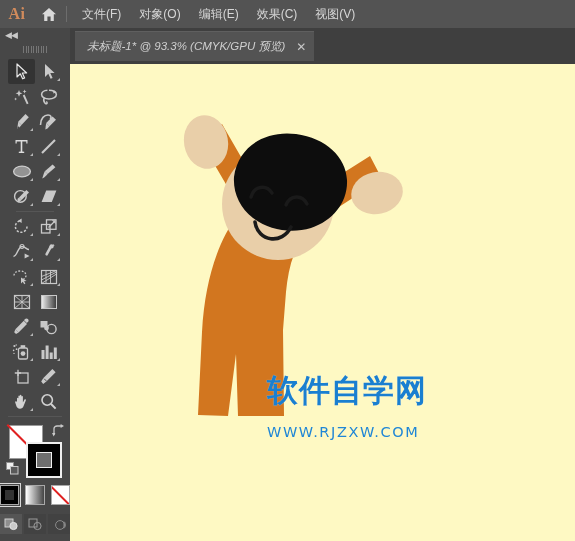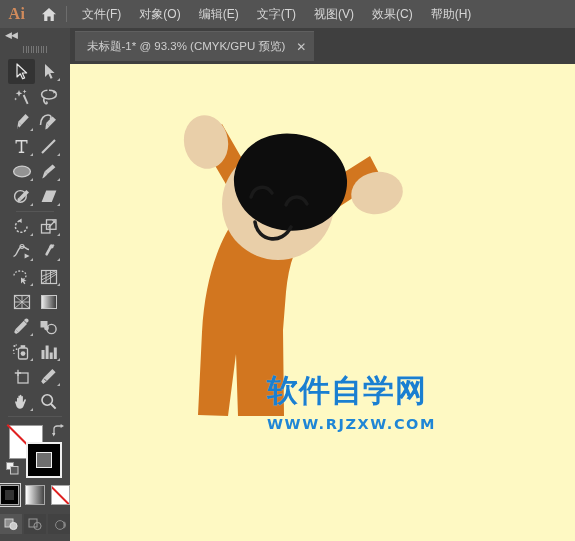--- a/index.html
+++ b/index.html
@@ -22,21 +22,21 @@
   }
   .home-icon{width:30px;display:flex;align-items:center;justify-content:center;}
   .menu-sep{width:1px;height:16px;background:#6d6d6d;margin:0 6px 0 2px;}
   .menu-items{display:flex;align-items:center;}
   .menu-item{
     color:#d6d6d6;font-size:12px;padding:3px 9px;white-space:nowrap;cursor:default;
   }
 
   
   .tabbar{
-    position:absolute;left:0;top:28px;width:575px;height:32px;background:#3f3f3f;
+    position:absolute;left:0;top:28px;width:575px;height:32px;background:#3f3f3f;font-style:italic;
   }
   .tabstrip{position:absolute;left:70px;top:0;right:0;height:32px;background:#3f3f3f;}
   .doc-tab{
     position:absolute;left:5px;top:3px;height:29px;
     background:#535353;display:flex;align-items:center;
     padding:0 8px 0 12px;border-top:1px solid #5f5f5f;
   }
   .tab-title{color:#cfcfcf;font-size:11.5px;white-space:nowrap;}
   .tab-close{
     color:#c8c8c8;font-size:12px;margin-left:11px;line-height:1;cursor:default;
@@ -125,45 +125,43 @@
   .wm{
     position:absolute;left:197px;top:311px;width:160px;
     font-family:"DejaVu Sans","Liberation Sans",sans-serif;
   }
   .wm-cn{
     font-size:31px;font-weight:bold;color:#1a7fd0;letter-spacing:1px;
     line-height:1;white-space:nowrap;
     text-shadow:0 0 1px rgba(255,255,255,.6);
   }
   .wm-en{
-    font-size:14.5px;font-weight:bold;color:#1f86d6;letter-spacing:1.6px;
-    margin-top:10px;white-space:nowrap;
+    font-size:14.5px;font-weight:normal;color:#1f86d6;letter-spacing:1.6px;
+    margin-top:18px;white-space:nowrap;
   }
 </style>
 </head>
 <body>
 
 <div id="app">
 
   <div class="menubar">
     <div class="ai-logo">Ai</div>
     <div class="home-icon">
       <svg width="16" height="15" viewBox="0 0 16 15">
         <path d="M8 1 L15 7.2 L12.8 7.2 L12.8 14 L9.6 14 L9.6 9.6 L6.4 9.6 L6.4 14 L3.2 14 L3.2 7.2 L1 7.2 Z" fill="#d9d9d9"></path>
       </svg>
     </div>
     <div class="menu-sep"></div>
     <div class="menu-items">
       <div class="menu-item">文件(F)</div>
       <div class="menu-item">对象(O)</div>
       <div class="menu-item">编辑(E)</div>
-      <div class="menu-item">文字(T)</div>
+      <div class="menu-item">效果(C)</div>
       <div class="menu-item">视图(V)</div>
-      <div class="menu-item">效果(C)</div>
-      <div class="menu-item">帮助(H)</div>
     </div>
   </div>
 
   <div class="tabbar">
     <div class="tabstrip">
       <div class="doc-tab">
         <span class="tab-title">未标题-1* @ 93.3% (CMYK/GPU 预览)</span>
         <span class="tab-close">✕</span>
       </div>
     </div>

